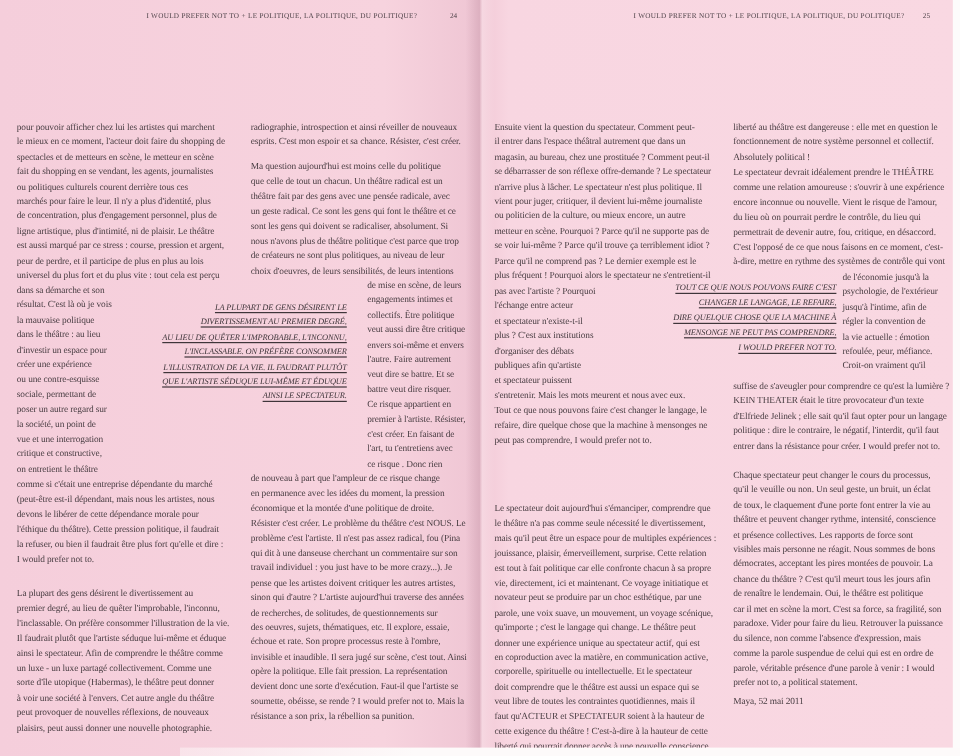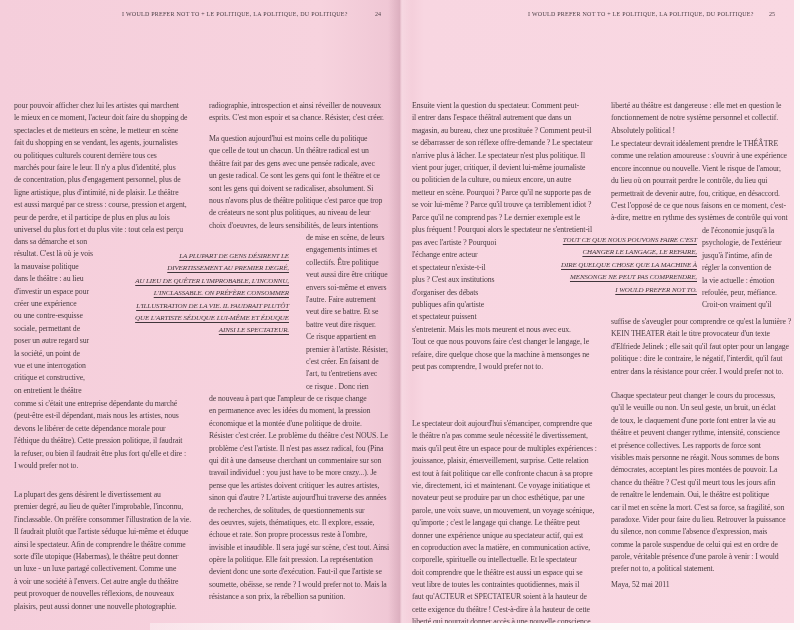--- a/index.html
+++ b/index.html
@@ -73,22 +73,22 @@
       <div class="ln">l'éthique du théâtre). Cette pression politique, il faudrait</div>
       <div class="ln">la refuser, ou bien il faudrait être plus fort qu'elle et dire :</div>
       <div class="ln">I would prefer not to.</div>
     </div>
   <div class="blk" style="left:14px;top:473px;width:184px;margin-top:16px;">
       <div class="ln">La plupart des gens désirent le divertissement au</div>
       <div class="ln">premier degré, au lieu de quêter l'improbable, l'inconnu,</div>
       <div class="ln">l'inclassable. On préfère consommer l'illustration de la vie.</div>
       <div class="ln">Il faudrait plutôt que l'artiste séduque lui-même et éduque</div>
       <div class="ln">ainsi le spectateur. Afin de comprendre le théâtre comme</div>
+      <div class="ln">un luxe - un luxe partagé collectivement. Comme une</div>
       <div class="ln">sorte d'île utopique (Habermas), le théâtre peut donner</div>
-      <div class="ln">un luxe - un luxe partagé collectivement. Comme une</div>
       <div class="ln">à voir une société à l'envers. Cet autre angle du théâtre</div>
       <div class="ln">peut provoquer de nouvelles réflexions, de nouveaux</div>
       <div class="ln">plaisirs, peut aussi donner une nouvelle photographie.</div>
     </div>
 
   <div class="blk quote" style="left:105px;top:250px;width:184px;">
       <div class="ln">LA PLUPART DE GENS DÉSIRENT LE</div>
       <div class="ln">DIVERTISSEMENT AU PREMIER DEGRÉ,</div>
       <div class="ln">AU LIEU DE QUÊTER L'IMPROBABLE, L'INCONNU,</div>
       <div class="ln">L'INCLASSABLE. ON PRÉFÈRE CONSOMMER</div>

